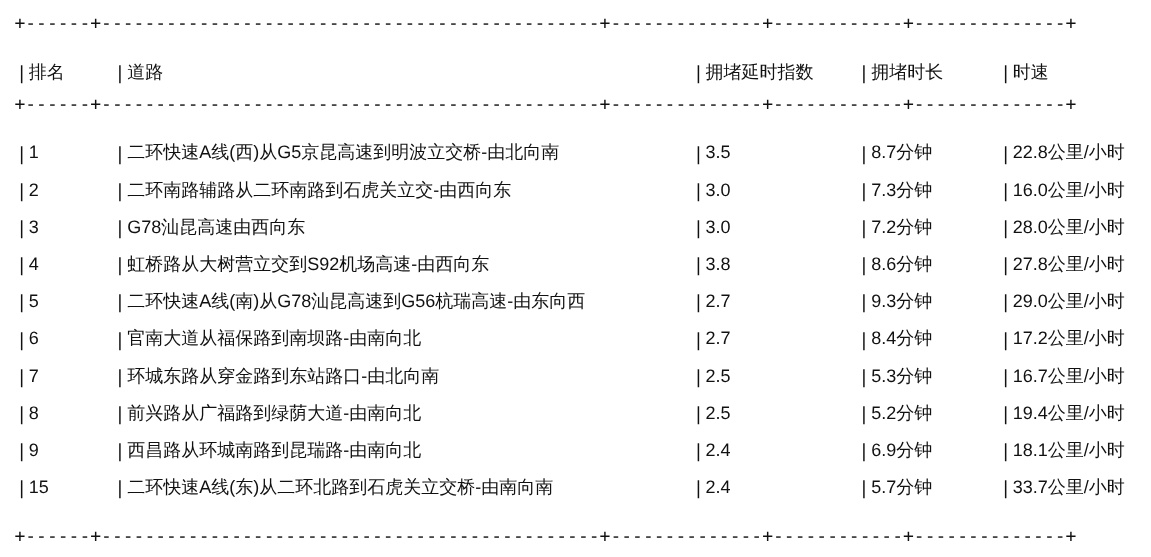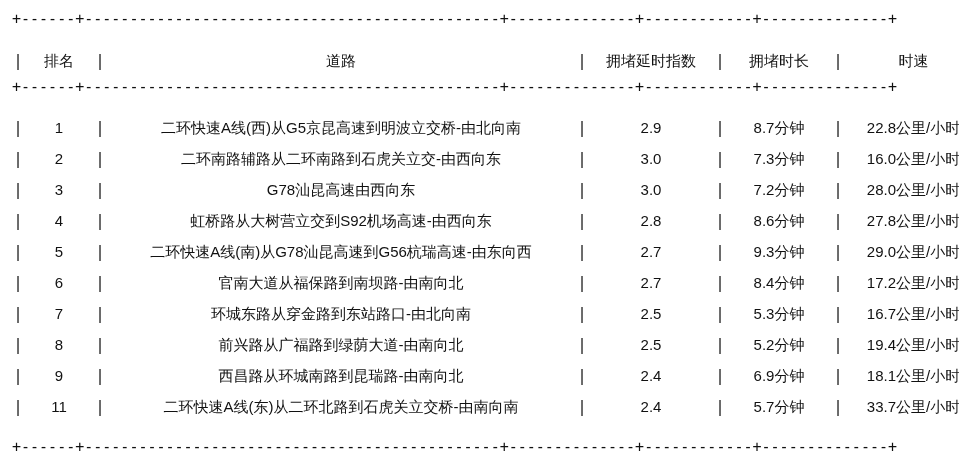--- a/index.html
+++ b/index.html
@@ -50,21 +50,21 @@
   
   td.pipe {
     width: 12px;
     text-align: center;
     font-size: 15px;
     line-height: 30px;
     color: #111111;
     font-family: "DejaVu Sans Mono", "Liberation Mono", monospace;
   }
   td.cell {
-    text-align: center;
+    text-align: left;
     line-height: 30px;
     height: 30px;
     font-family: "Liberation Sans", "DejaVu Sans", sans-serif;
     font-size: 15px;
     color: #111111;
     white-space: nowrap;
     overflow: hidden;
   }
   td.cell.header {
     font-family: "Liberation Sans", "DejaVu Sans", sans-serif;
@@ -130,21 +130,21 @@
     <tr class="spacer">
           <td colspan="11">&nbsp;</td>
         </tr>
 
     <tr class="data-row">
       <td class="pipe">|</td>
       <td class="cell">1</td>
       <td class="pipe">|</td>
       <td class="cell">二环快速A线(西)从G5京昆高速到明波立交桥-由北向南</td>
       <td class="pipe">|</td>
-      <td class="cell">2.9</td>
+      <td class="cell">3.5</td>
       <td class="pipe">|</td>
       <td class="cell">8.7分钟</td>
       <td class="pipe">|</td>
       <td class="cell">22.8公里/小时</td>
 
     </tr>
 
     <tr class="data-row">
       <td class="pipe">|</td>
       <td class="cell">2</td>
@@ -172,21 +172,21 @@
       <td class="cell">28.0公里/小时</td>
 
     </tr>
 
     <tr class="data-row">
       <td class="pipe">|</td>
       <td class="cell">4</td>
       <td class="pipe">|</td>
       <td class="cell">虹桥路从大树营立交到S92机场高速-由西向东</td>
       <td class="pipe">|</td>
-      <td class="cell">2.8</td>
+      <td class="cell">3.8</td>
       <td class="pipe">|</td>
       <td class="cell">8.6分钟</td>
       <td class="pipe">|</td>
       <td class="cell">27.8公里/小时</td>
 
     </tr>
 
     <tr class="data-row">
       <td class="pipe">|</td>
       <td class="cell">5</td>
@@ -252,21 +252,21 @@
       <td class="cell">2.4</td>
       <td class="pipe">|</td>
       <td class="cell">6.9分钟</td>
       <td class="pipe">|</td>
       <td class="cell">18.1公里/小时</td>
 
     </tr>
 
     <tr class="data-row">
       <td class="pipe">|</td>
-      <td class="cell">11</td>
+      <td class="cell">15</td>
       <td class="pipe">|</td>
       <td class="cell">二环快速A线(东)从二环北路到石虎关立交桥-由南向南</td>
       <td class="pipe">|</td>
       <td class="cell">2.4</td>
       <td class="pipe">|</td>
       <td class="cell">5.7分钟</td>
       <td class="pipe">|</td>
       <td class="cell">33.7公里/小时</td>
 
     </tr>

